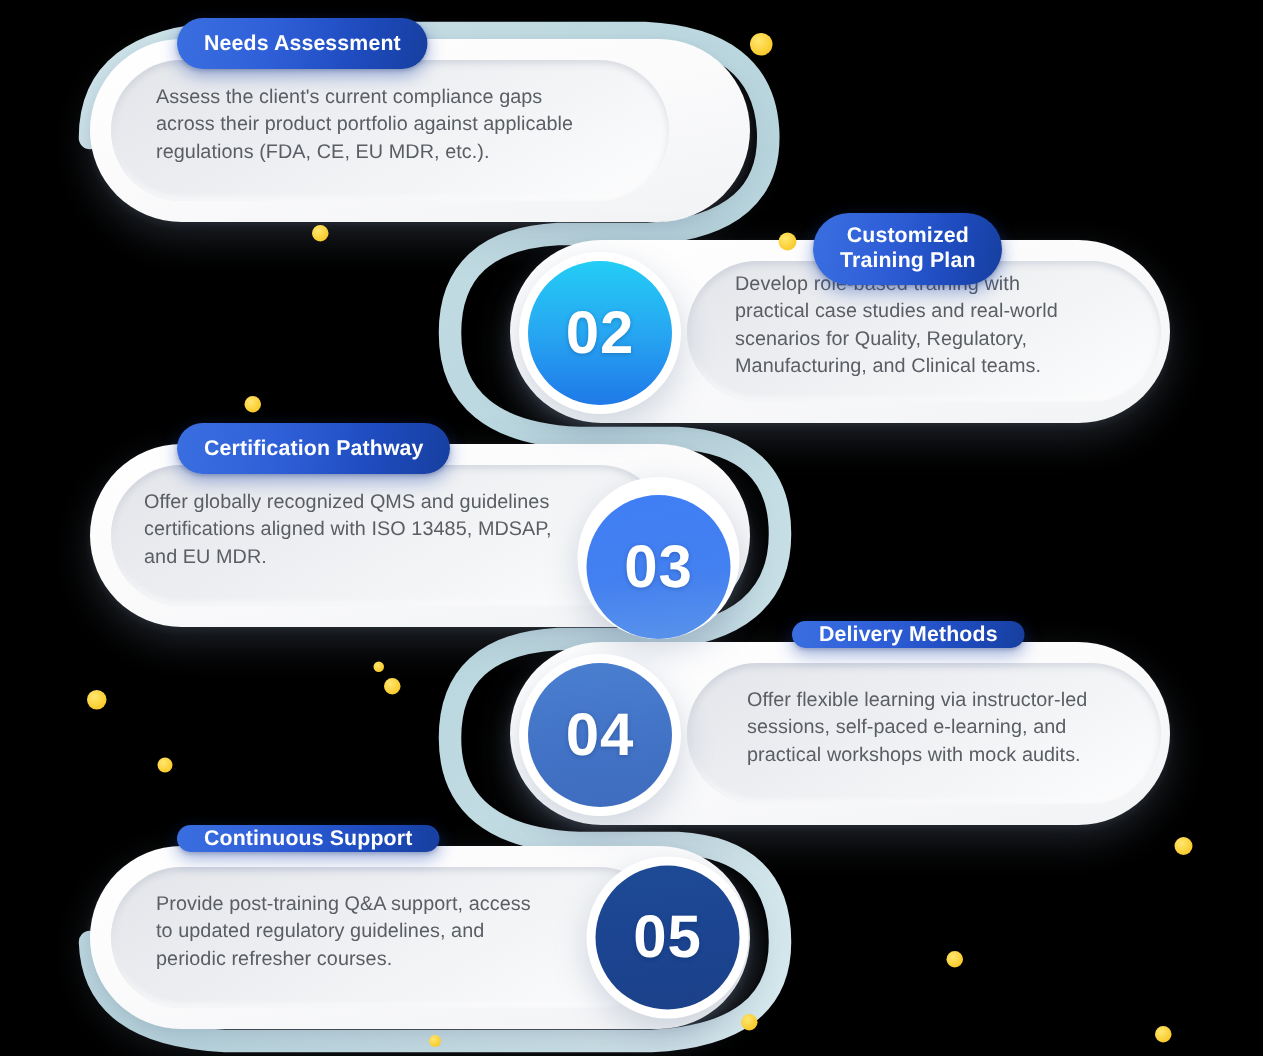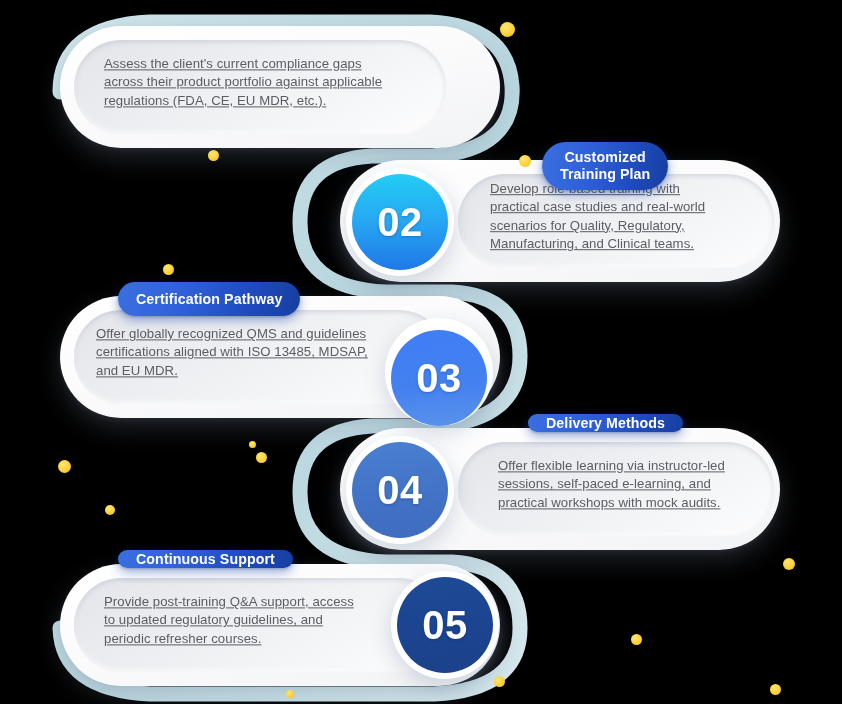--- a/index.html
+++ b/index.html
@@ -55,21 +55,20 @@
   }
 
   .desc {
     position: absolute;
     top: 50%;
     transform: translateY(-50%);
     font-size: 13.2px;
     line-height: 18.4px;
     color: #5a5d63;
     letter-spacing: .05px;
-    text-decoration: underline;
   }
 
   
   .pill {
     position: absolute;
     display: flex;
     align-items: center;
     justify-content: center;
     text-align: center;
     border-radius: 22px;
@@ -137,20 +136,21 @@
     <path d="M60 92 Q60 26 150 22 L430 22 Q508 26 512 86 Q516 150 432 156 L372 156
              Q300 160 300 222 Q300 288 386 292 L452 292 Q520 296 520 356
              Q520 420 436 426 L372 426 Q300 430 300 492 Q300 558 386 562
              L452 562 Q520 566 520 628 Q520 690 434 694 L150 694 Q62 690 60 628" stroke="url(#rg)" stroke-width="15" fill="none" stroke-linecap="round"></path>
   </svg>
 
   <div class="step" style="left:60px; top:8px; width:470px;">
     <div class="plate" style="left:0; width:440px;"></div>
     <div class="inner" style="left:14px; width:372px;"></div>
     <div class="desc" style="left:44px; width:280px;">Assess the client's current compliance gaps across their product portfolio against applicable regulations (FDA, CE, EU MDR, etc.).</div>
+    <div class="pill" style="left:58px; top:4px; height:34px;">Needs Assessment</div>
   </div>
 
   <div class="step" style="left:330px; top:142px; width:450px;">
     <div class="plate" style="left:10px; width:440px;"></div>
     <div class="inner" style="left:128px; width:316px;"></div>
     <div class="desc" style="left:160px; width:236px;">Develop role-based training with practical case studies and real-world scenarios for Quality, Regulatory, Manufacturing, and Clinical teams.</div>
     <div class="pill two-line" style="left:212px; top:0px; height:48px; flex-direction:column;">
       <span>Customized</span>
       <span>Training Plan</span>
     </div>

